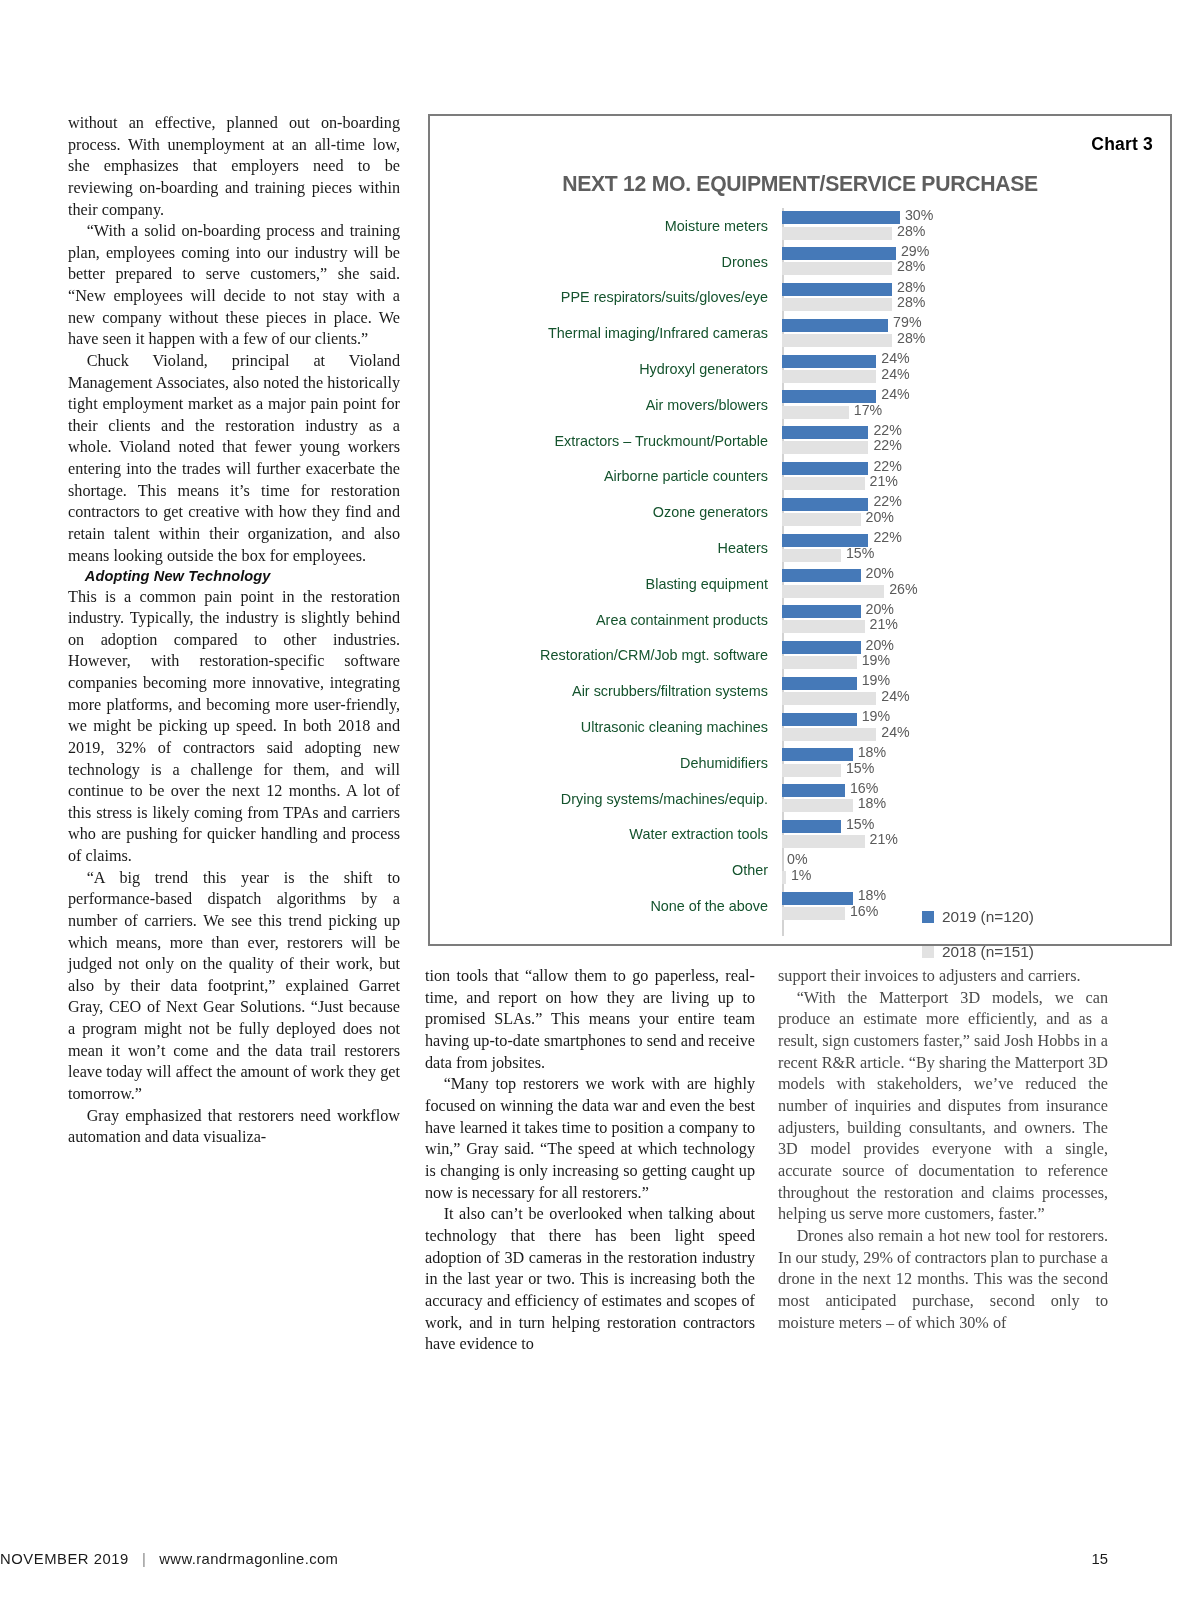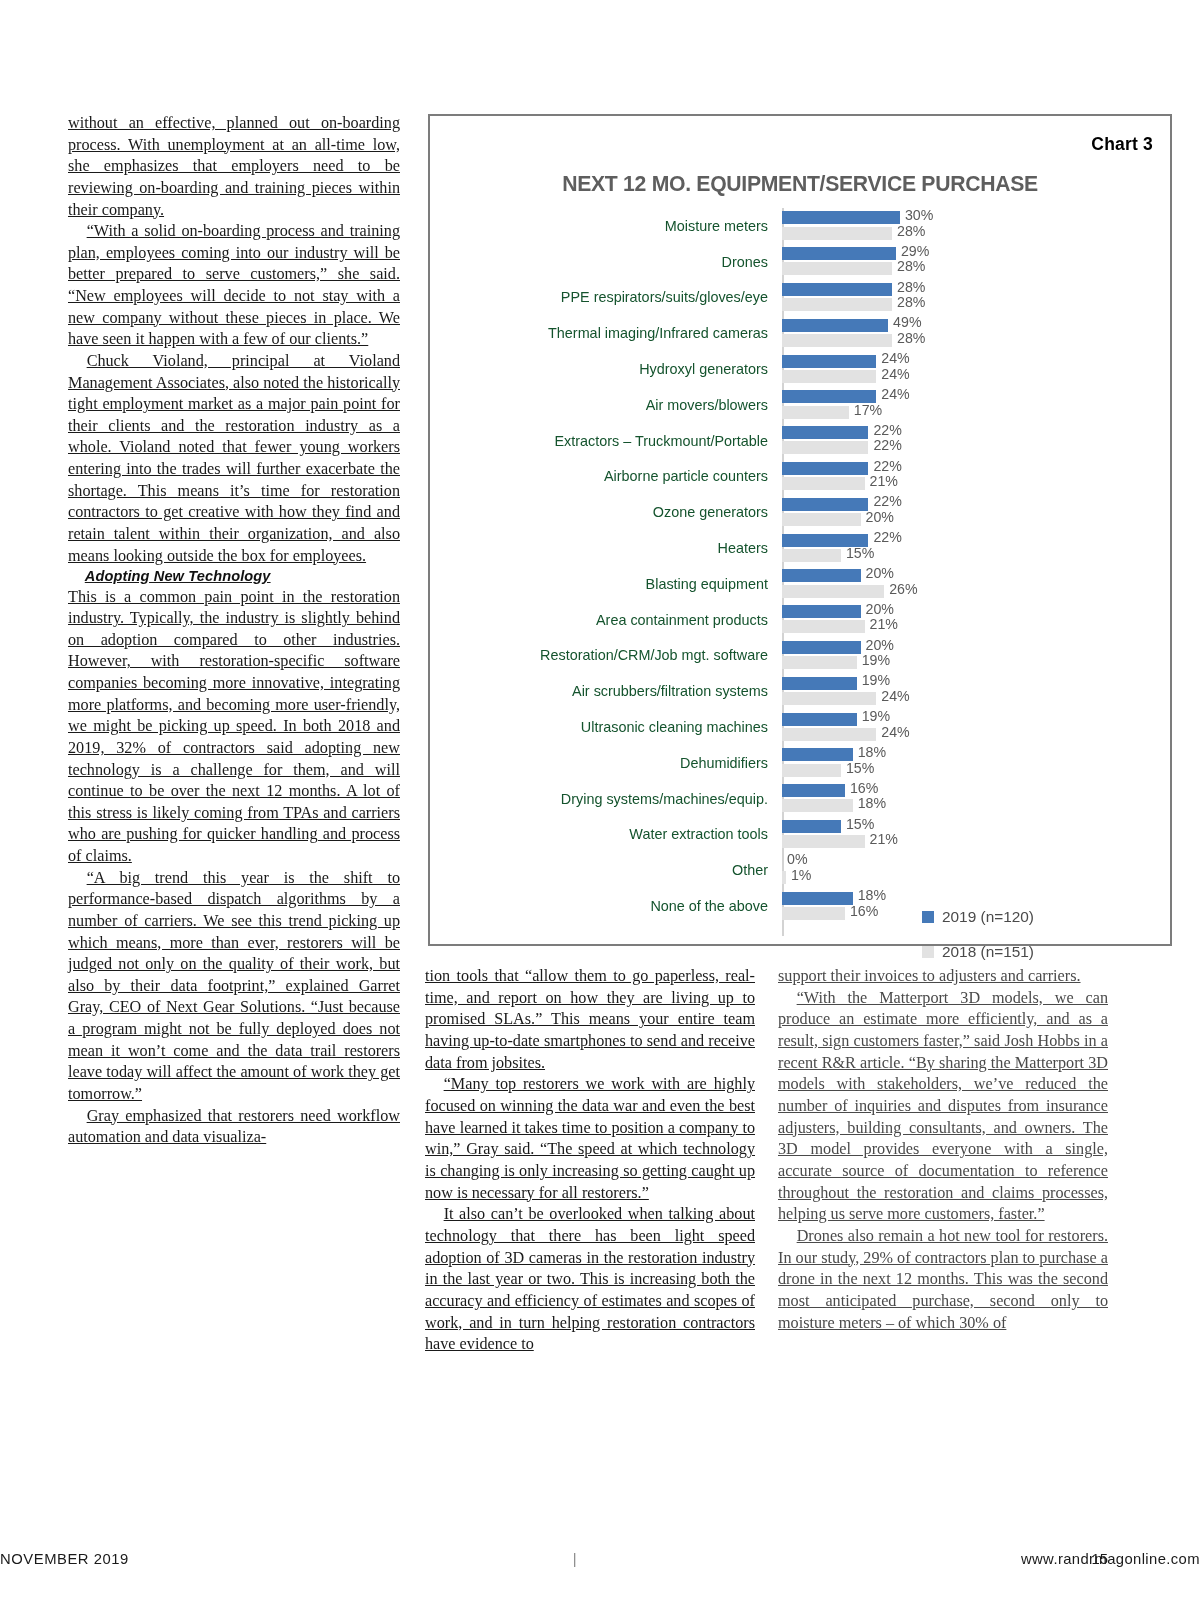--- a/index.html
+++ b/index.html
@@ -14,21 +14,20 @@
 
   .col{
     position:absolute;
     width:332px;
     font-size:16.2px;
     line-height:1.335;
     text-align:justify;
     text-justify:inter-word;
     hyphens:none;
     color:#1a1a1a;
-    text-decoration:underline;
   }
   .col p{margin:0;text-indent:1.15em;}
   .col p.first{text-indent:0;}
   .col p + p{margin-top:0;}
 
   .col-left{left:68px;top:113px;width:332px;}
   .col-mid{left:425px;top:966px;width:330px;}
   .col-right{left:778px;top:966px;width:330px;color:#4a4a4a;}
 
   .col-mid, .col-right{font-size:16.2px;line-height:1.337;}
@@ -108,23 +107,23 @@
 
   .legend{position:absolute;left:478px;top:700px;width:180px;font-family:"Liberation Sans", sans-serif;}
   .legitem{display:flex;align-items:center;margin-bottom:17px;font-size:15.4px;color:#4a4a4a;}
   .swatch{width:12px;height:12px;margin-right:8px;flex:0 0 auto;}
   .sw19{background:#4579b8;}
   .sw18{background:#e2e2e2;}
 
   
   .footer{
     position:absolute;left:0;right:0;top:1551px;
-    display:flex;align-items:center;justify-content:space-between;
-    font-family:"Liberation Sans", sans-serif;
-    font-size:14.8px;letter-spacing:.55px;color:#1a1a1a;gap:29px;
+    display:flex;align-items:center;justify-content:flex-start;
+    font-family:"Liberation Sans", sans-serif;
+    font-size:14.8px;letter-spacing:.55px;color:#1a1a1a;
   }
   .footer .date{font-weight:400;}
   .footer .sep{margin:0 13px;color:#888;font-weight:300;}
   .footer .site{font-weight:normal;letter-spacing:.4px;}
   .footer .pg{position:absolute;right:92px;font-weight:400;letter-spacing:0;}
 </style>
 </head>
 <body>
 
 <div class="page">
@@ -171,21 +170,21 @@
               <div class="bar b2018" style="width: 110.04px; background: rgb(226, 226, 226);"></div>
               <div class="vallab v2019" style="left: 115.04px;">28%</div>
               <div class="vallab v2018" style="left: 115.04px;">28%</div>
             </div>
           </div>
           <div class="row">
             <div class="rowlabel">Thermal imaging/Infrared cameras</div>
             <div class="bars">
               <div class="bar b2019" style="width: 106.11px; background: rgb(69, 121, 184);"></div>
               <div class="bar b2018" style="width: 110.04px; background: rgb(226, 226, 226);"></div>
-              <div class="vallab v2019" style="left: 111.11px;">49%</div>
+              <div class="vallab v2019" style="left: 111.11px;">79%</div>
               <div class="vallab v2018" style="left: 115.04px;">28%</div>
             </div>
           </div>
           <div class="row">
             <div class="rowlabel">Hydroxyl generators</div>
             <div class="bars">
               <div class="bar b2019" style="width: 94.32px; background: rgb(69, 121, 184);"></div>
               <div class="bar b2018" style="width: 94.32px; background: rgb(226, 226, 226);"></div>
               <div class="vallab v2019" style="left: 99.32px;">24%</div>
               <div class="vallab v2018" style="left: 99.32px;">24%</div>

